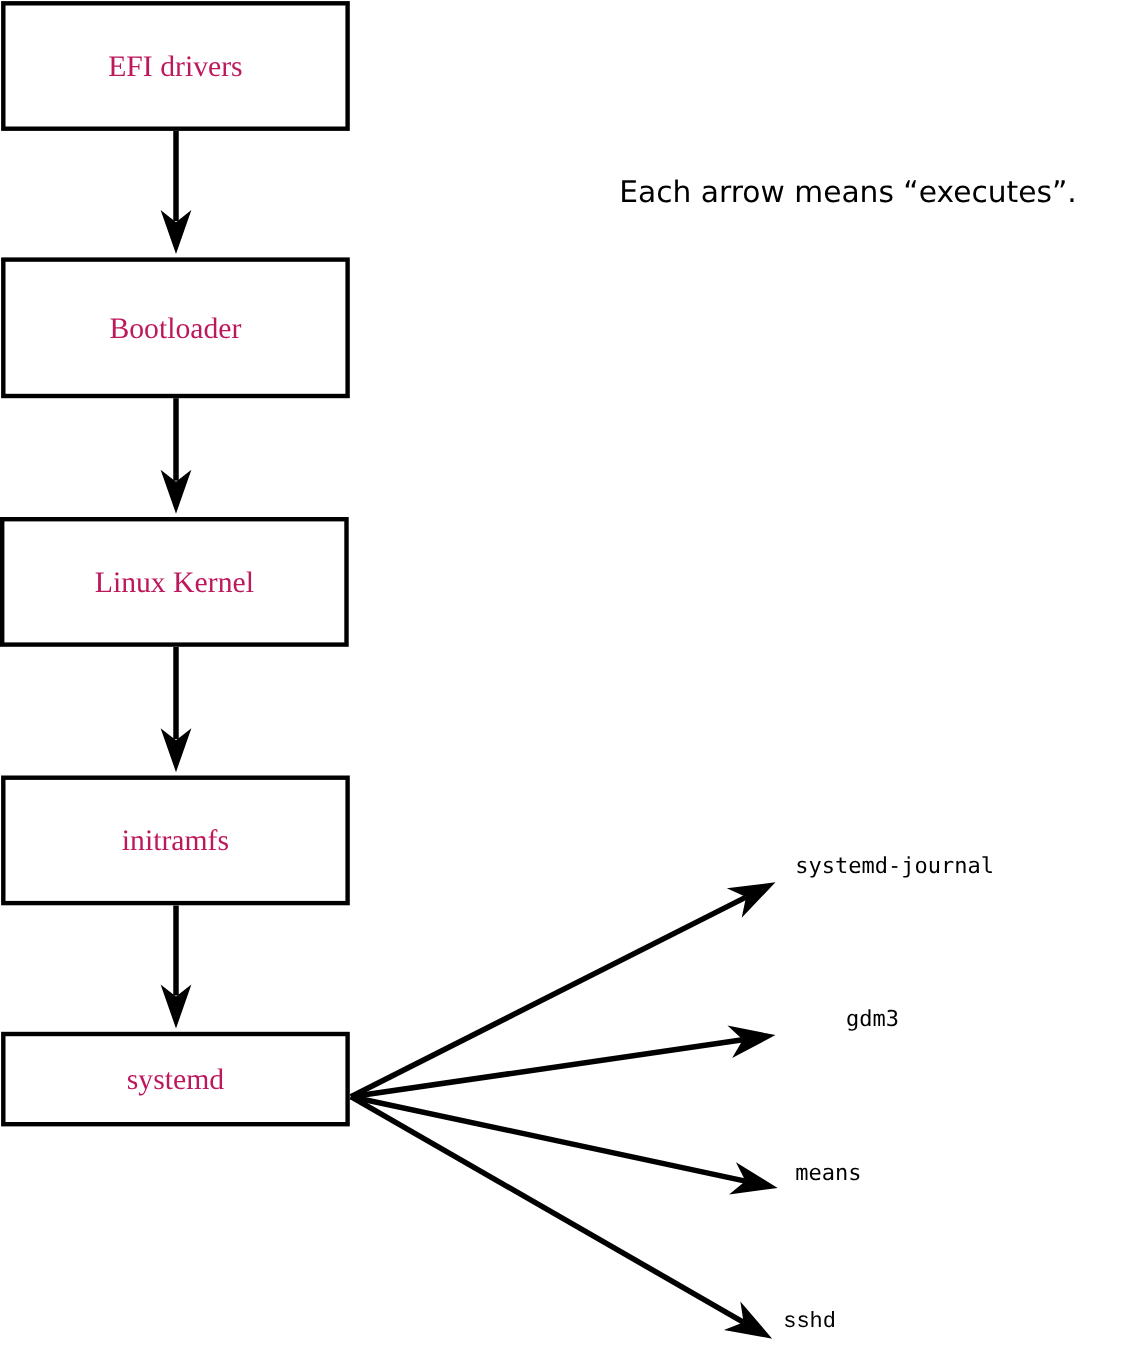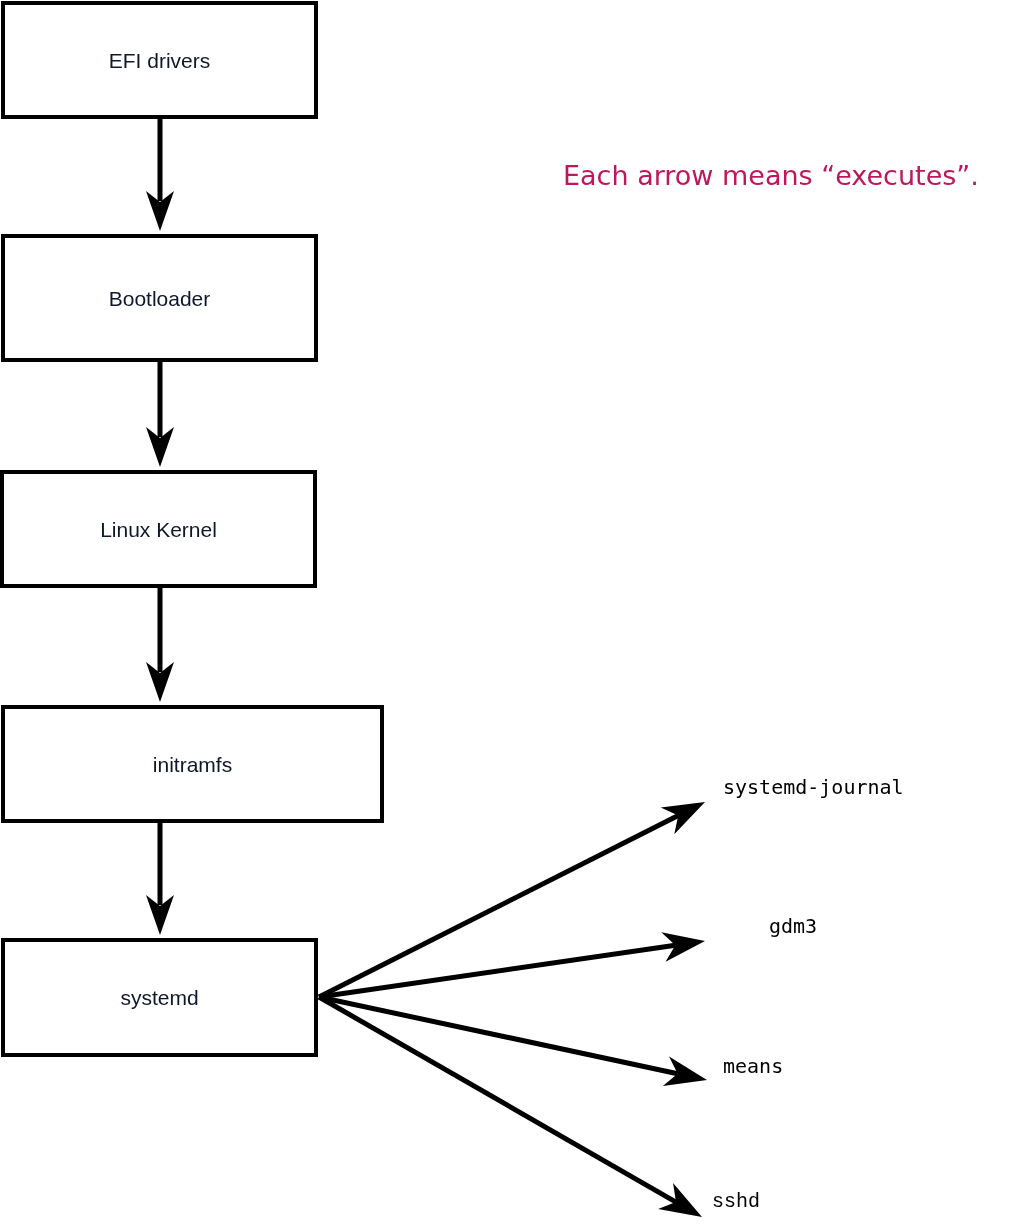--- a/index.html
+++ b/index.html
@@ -25,34 +25,34 @@
   .stage-box {
     position: absolute;
     box-sizing: border-box;
     border: 4px solid #000000;
     background: #ffffff;
     display: flex;
     align-items: center;
     justify-content: center;
   }
   .stage-label {
-    font-family: Liberation Sans, sans-serif;
-    font-size: 21px;
-    color: #0f172a;
+    font-family: Liberation Serif, serif;
+    font-size: 27px;
+    color: #be185d;
     line-height: 1;
     letter-spacing: 0px;
     white-space: nowrap;
   }
   .caption {
     position: absolute;
     left: 563px;
     top: 161px;
     font-family: "DejaVu Sans", sans-serif;
     font-size: 27px;
-    color: #be185d;
+    color: #000000;
     white-space: nowrap;
     line-height: 1.1;
   }
   .service-label {
     position: absolute;
     font-size: 20px;
     color: #000000;
     white-space: nowrap;
     line-height: 1;
   }
@@ -110,24 +110,24 @@
   <div id="boxes-layer">
       <div class="stage-box" style="left: 1px; top: 1px; width: 317px; height: 118px;">
         <span class="stage-label">EFI drivers</span>
       </div>
       <div class="stage-box" style="left: 1px; top: 234px; width: 317px; height: 128px;">
         <span class="stage-label">Bootloader</span>
       </div>
       <div class="stage-box" style="left: 0; top: 470px; width: 317px; height: 118px;">
         <span class="stage-label">Linux Kernel</span>
       </div>
-      <div class="stage-box" style="left: 1px; top: 705px; width: 383px; height: 118px;">
+      <div class="stage-box" style="left: 1px; top: 705px; width: 317px; height: 118px;">
         <span class="stage-label">initramfs</span>
       </div>
-      <div class="stage-box" style="left: 1px; top: 938px; width: 317px; height: 119px;">
+      <div class="stage-box" style="left: 1px; top: 938px; width: 317px; height: 86px;">
         <span class="stage-label">systemd</span>
       </div>
     </div>
 
   <div class="caption">Each arrow means “executes”.</div>
 
   <div id="services-layer">
       <div class="service-label mono" style="left: 723px; top: 777px;">systemd-journal</div>
       <div class="service-label mono" style="left: 723px; top: 916px; margin-left: 46px;">gdm3</div>
       <div class="service-label mono" style="left: 723px; top: 1056px;">means</div>

